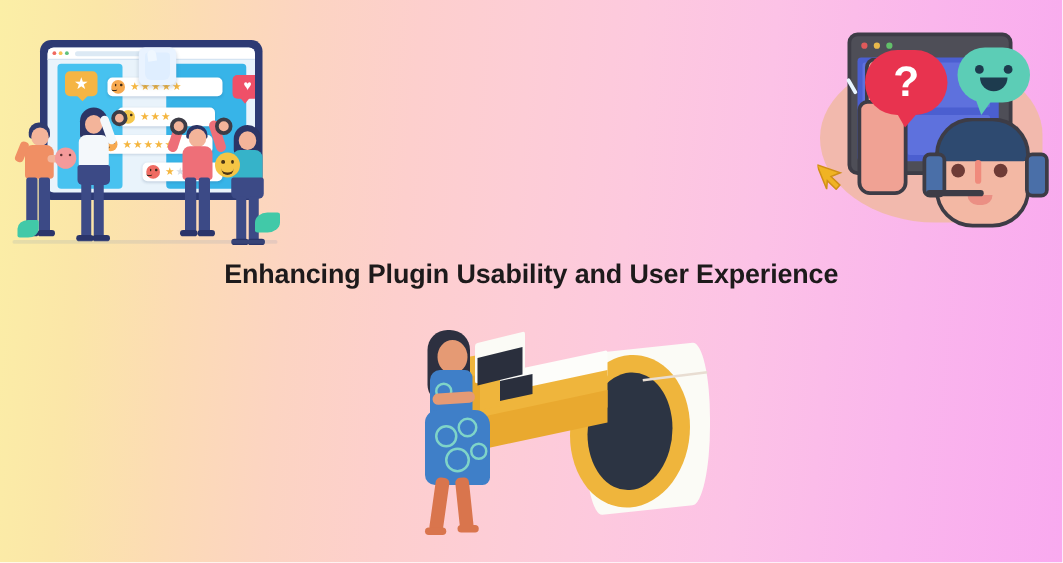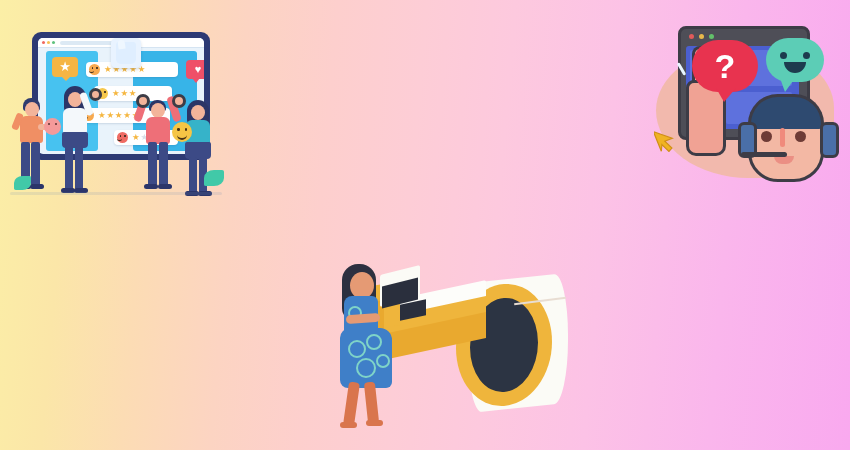--- a/index.html
+++ b/index.html
@@ -613,20 +613,21 @@
     <div class="shape agent-hair"></div>
     <div class="shape agent-eye l"></div>
     <div class="shape agent-eye r"></div>
     <div class="shape agent-nose"></div>
     <div class="shape agent-mouth"></div>
     <div class="shape ear-cup l"></div>
     <div class="shape ear-cup r"></div>
     <div class="shape mic-boom"></div>
   </div>
 
+  <div class="title">Enhancing Plugin Usability and User Experience</div>
 
   <div class="illus" id="illus-key">
 
     <div class="shape key-bow-body"></div>
     <div class="shape key-bow-ring"></div>
     <div class="shape key-bow-hole"></div>
     <div class="shape key-bow-seam"></div>
 
     <div class="shape key-shaft-top"></div>
     <div class="shape key-shaft"></div>

